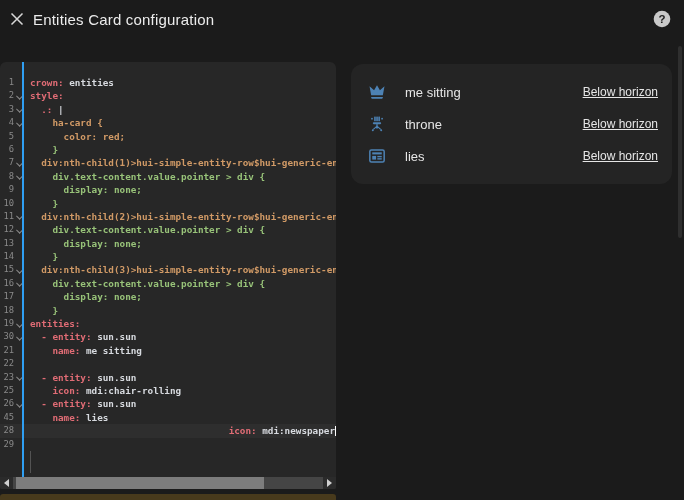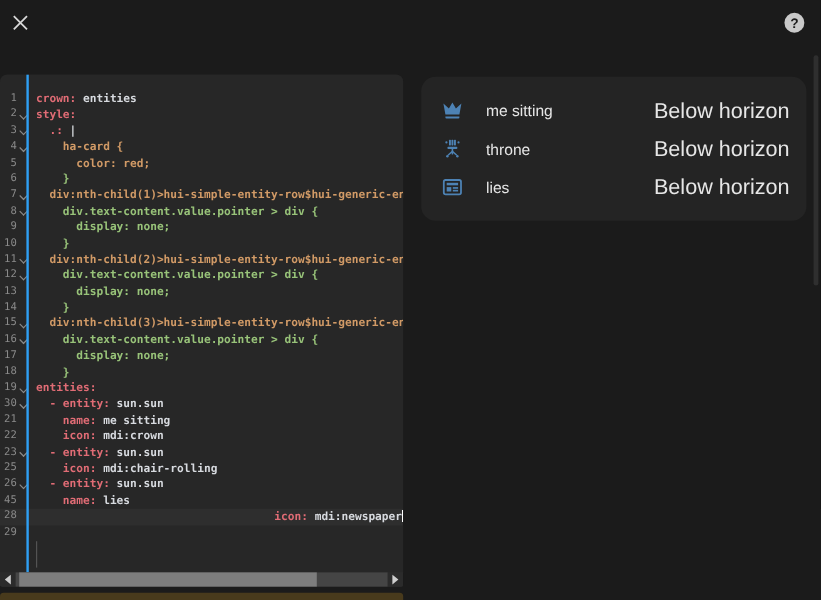--- a/index.html
+++ b/index.html
@@ -44,35 +44,36 @@
   .sb-thumb{position:absolute;left:1%;width:80%;top:0;bottom:0;background:var(--scroll-thumb,#7d7d7d);cursor:grab;}
   
   .warning-strip{position:absolute;left:0;top:494px;width:336px;height:6px;
       background:var(--warning-bg,#483a1c);border-radius:3px 3px 0 0;}
   
   .card{position:absolute;left:351px;top:64px;width:321px;height:120px;
       background:var(--card-bg,#242424);border-radius:12px;padding:12px 14px;box-sizing:border-box;}
   .erow{display:flex;align-items:center;height:32px;}
   .eicon{width:24px;height:24px;flex:none;display:flex;align-items:center;justify-content:center;color:var(--icon-blue,#4d82b4);}
   .ename{margin-left:16px;font-size:13px;color:var(--text-primary,#e6e6e6);}
-  .estate{margin-left:auto;font-size:18px;color:var(--text-primary,#e6e6e6);cursor:pointer;}
+  .estate{margin-left:auto;font-size:12px;color:var(--text-primary,#e6e6e6);cursor:pointer;text-decoration:underline;}
   
   .vthumb{position:absolute;left:678px;top:46px;width:4px;height:192px;background:#2f2f2f;border-radius:2px;}
 </style>
 </head>
 <body>
 
 <div class="dialog">
 
   <div class="header">
     <div class="close-btn">
       <svg width="16" height="16" viewBox="0 0 16 16">
         <path d="M2.5 2.5 L13.5 13.5 M13.5 2.5 L2.5 13.5" stroke="#d8d8d8" stroke-width="1.5" fill="none"></path>
       </svg>
     </div>
+    <div class="title">Entities Card configuration</div>
     <div class="help-btn">
       <svg width="18" height="18" viewBox="0 0 18 18">
         <circle cx="9" cy="9" r="8.3" fill="#c9c9c9"></circle>
         <text x="9" y="13" text-anchor="middle" font-family="Liberation Sans, sans-serif" font-size="11.5" font-weight="bold" fill="#1d1d1d">?</text>
       </svg>
     </div>
   </div>
 
   <div class="editor">
     <div class="code-lines">
@@ -177,21 +178,20 @@
           <span class="ct"><span class="tk-k">  - entity:</span><span class="tk-p"> sun.sun</span></span>
         </div>
         <div class="cl">
           <span class="ln">21</span>
           <span class="fa"></span>
           <span class="ct"><span class="tk-k">    name:</span><span class="tk-p"> me sitting</span></span>
         </div>
         <div class="cl">
           <span class="ln">22</span>
           <span class="fa"></span>
-          <span class="ct"><span class="tk-k">    icon:</span><span class="tk-p"> mdi:crown</span></span>
         </div>
         <div class="cl">
           <span class="ln">23</span>
           <span class="fa fold"></span>
           <span class="ct"><span class="tk-k">  - entity:</span><span class="tk-p"> sun.sun</span></span>
         </div>
         <div class="cl">
           <span class="ln">25</span>
           <span class="fa"></span>
           <span class="ct"><span class="tk-k">    icon:</span><span class="tk-p"> mdi:chair-rolling</span></span>

